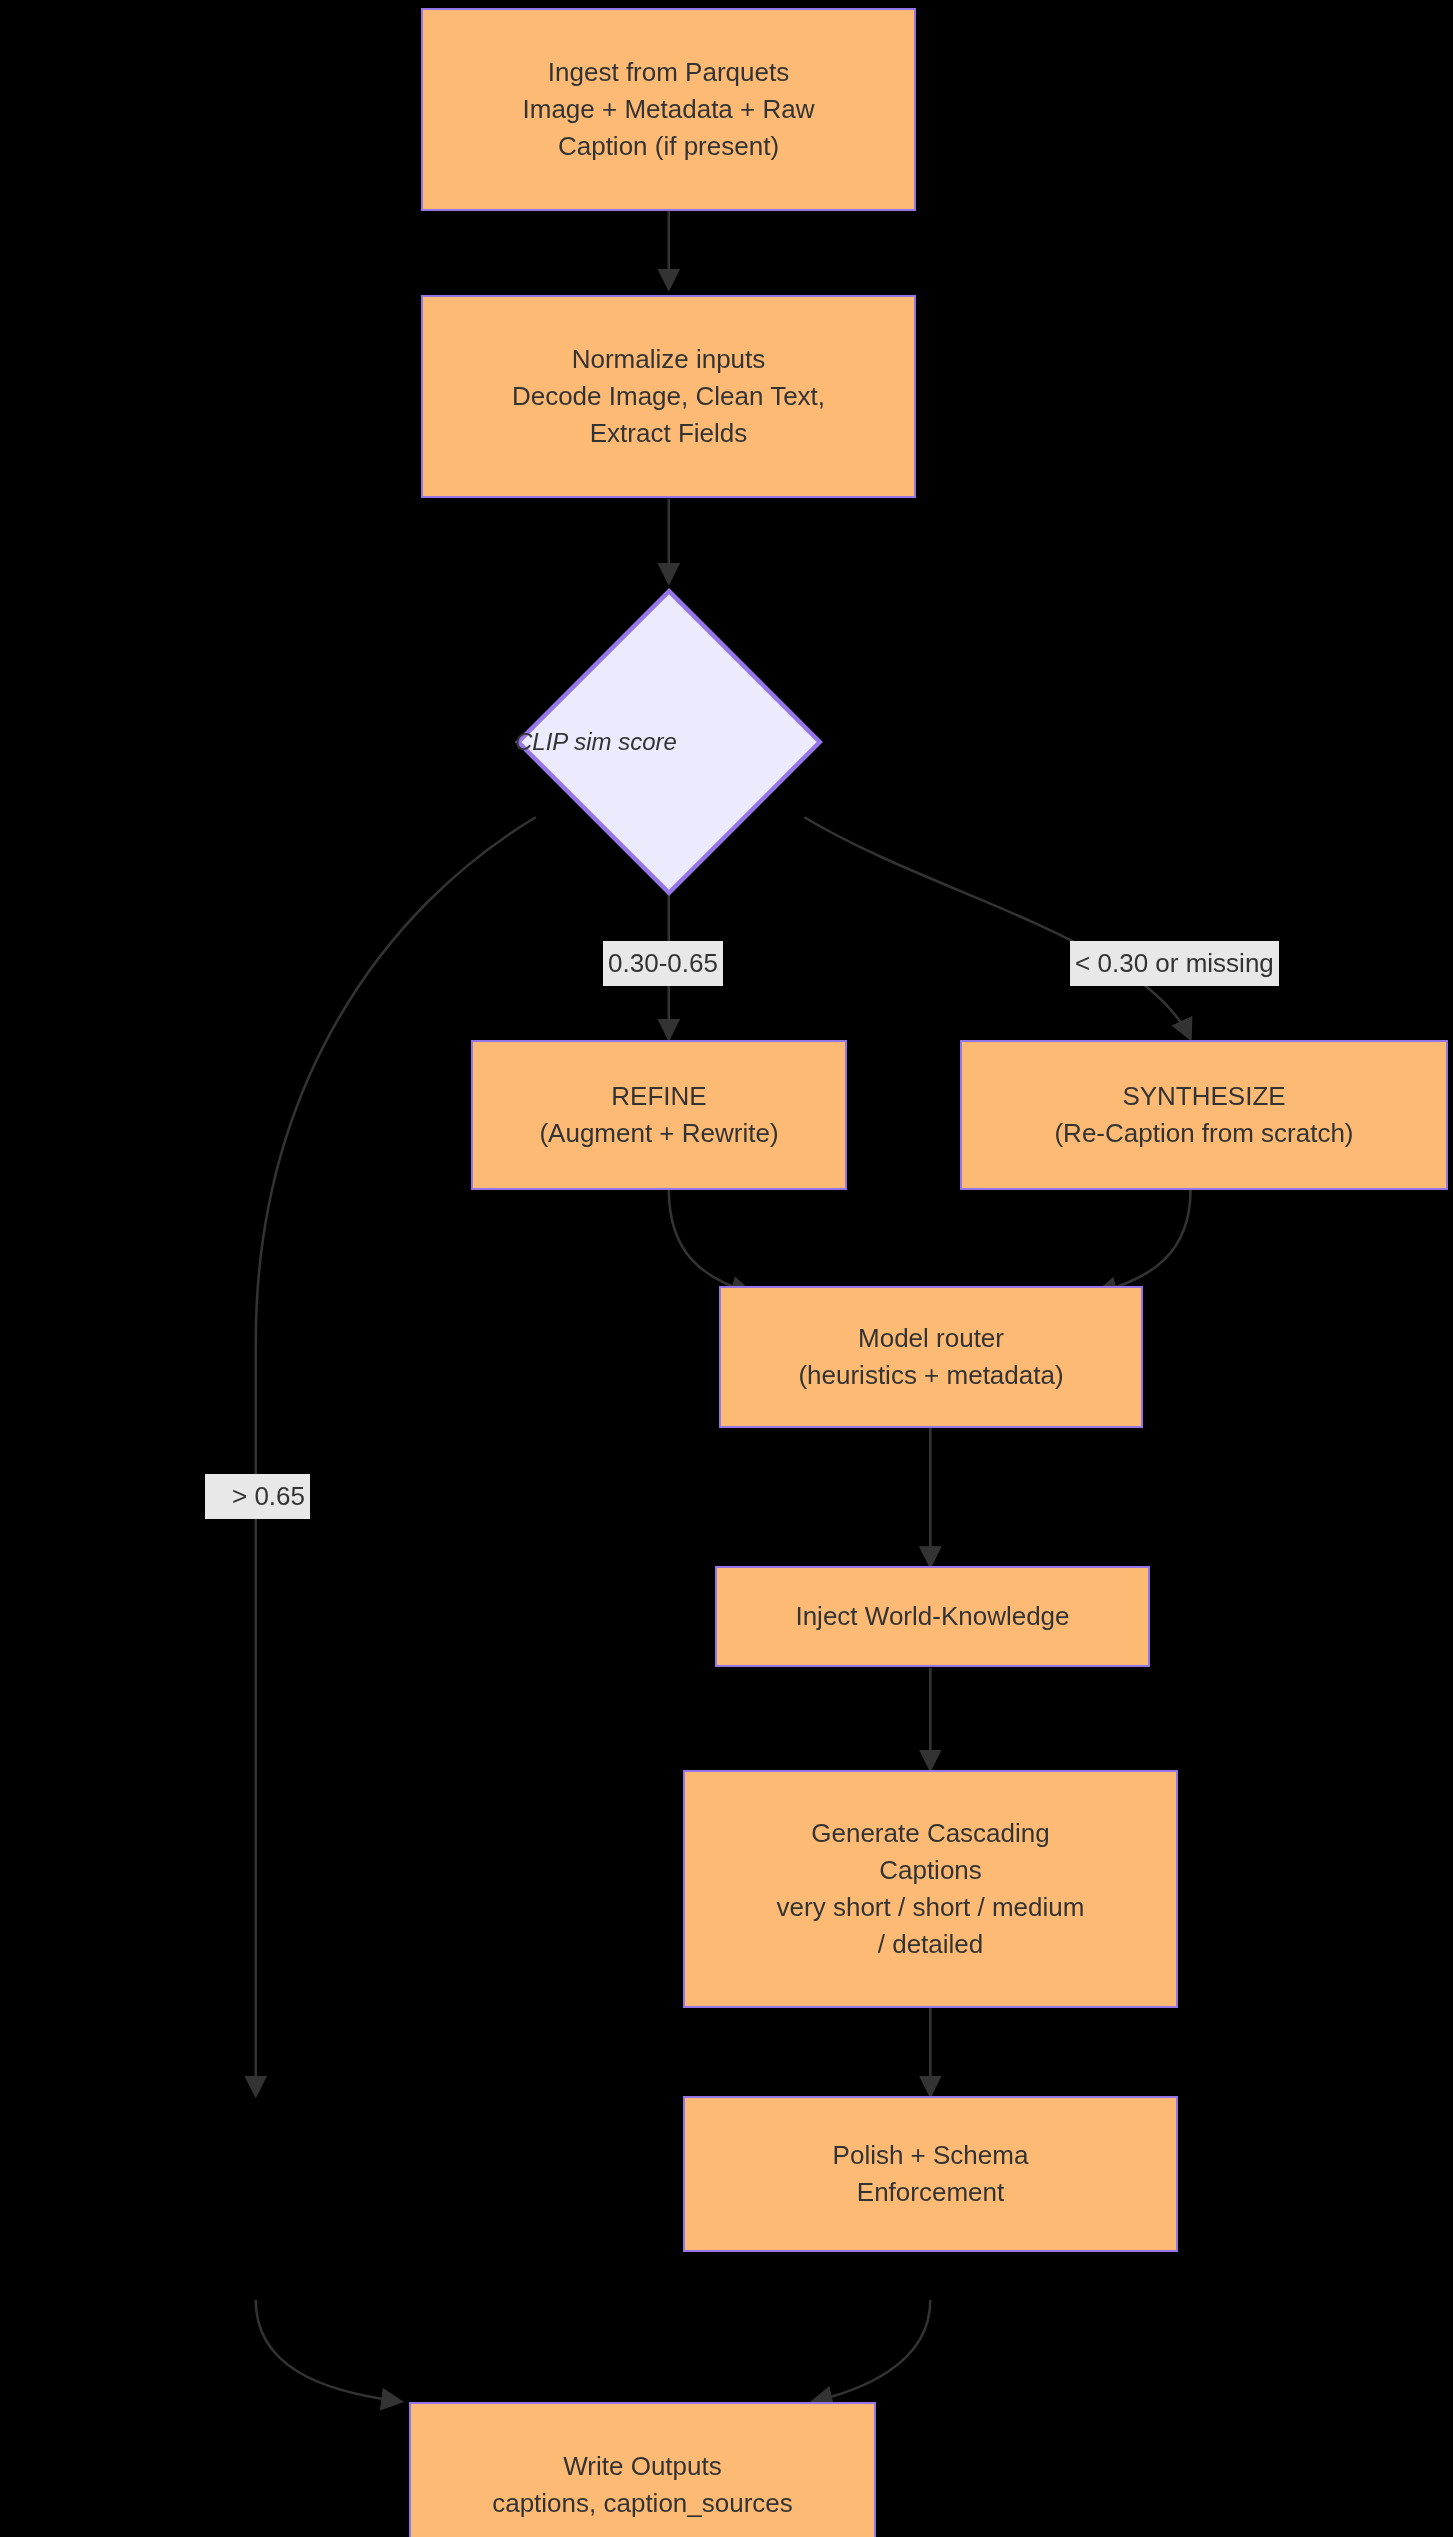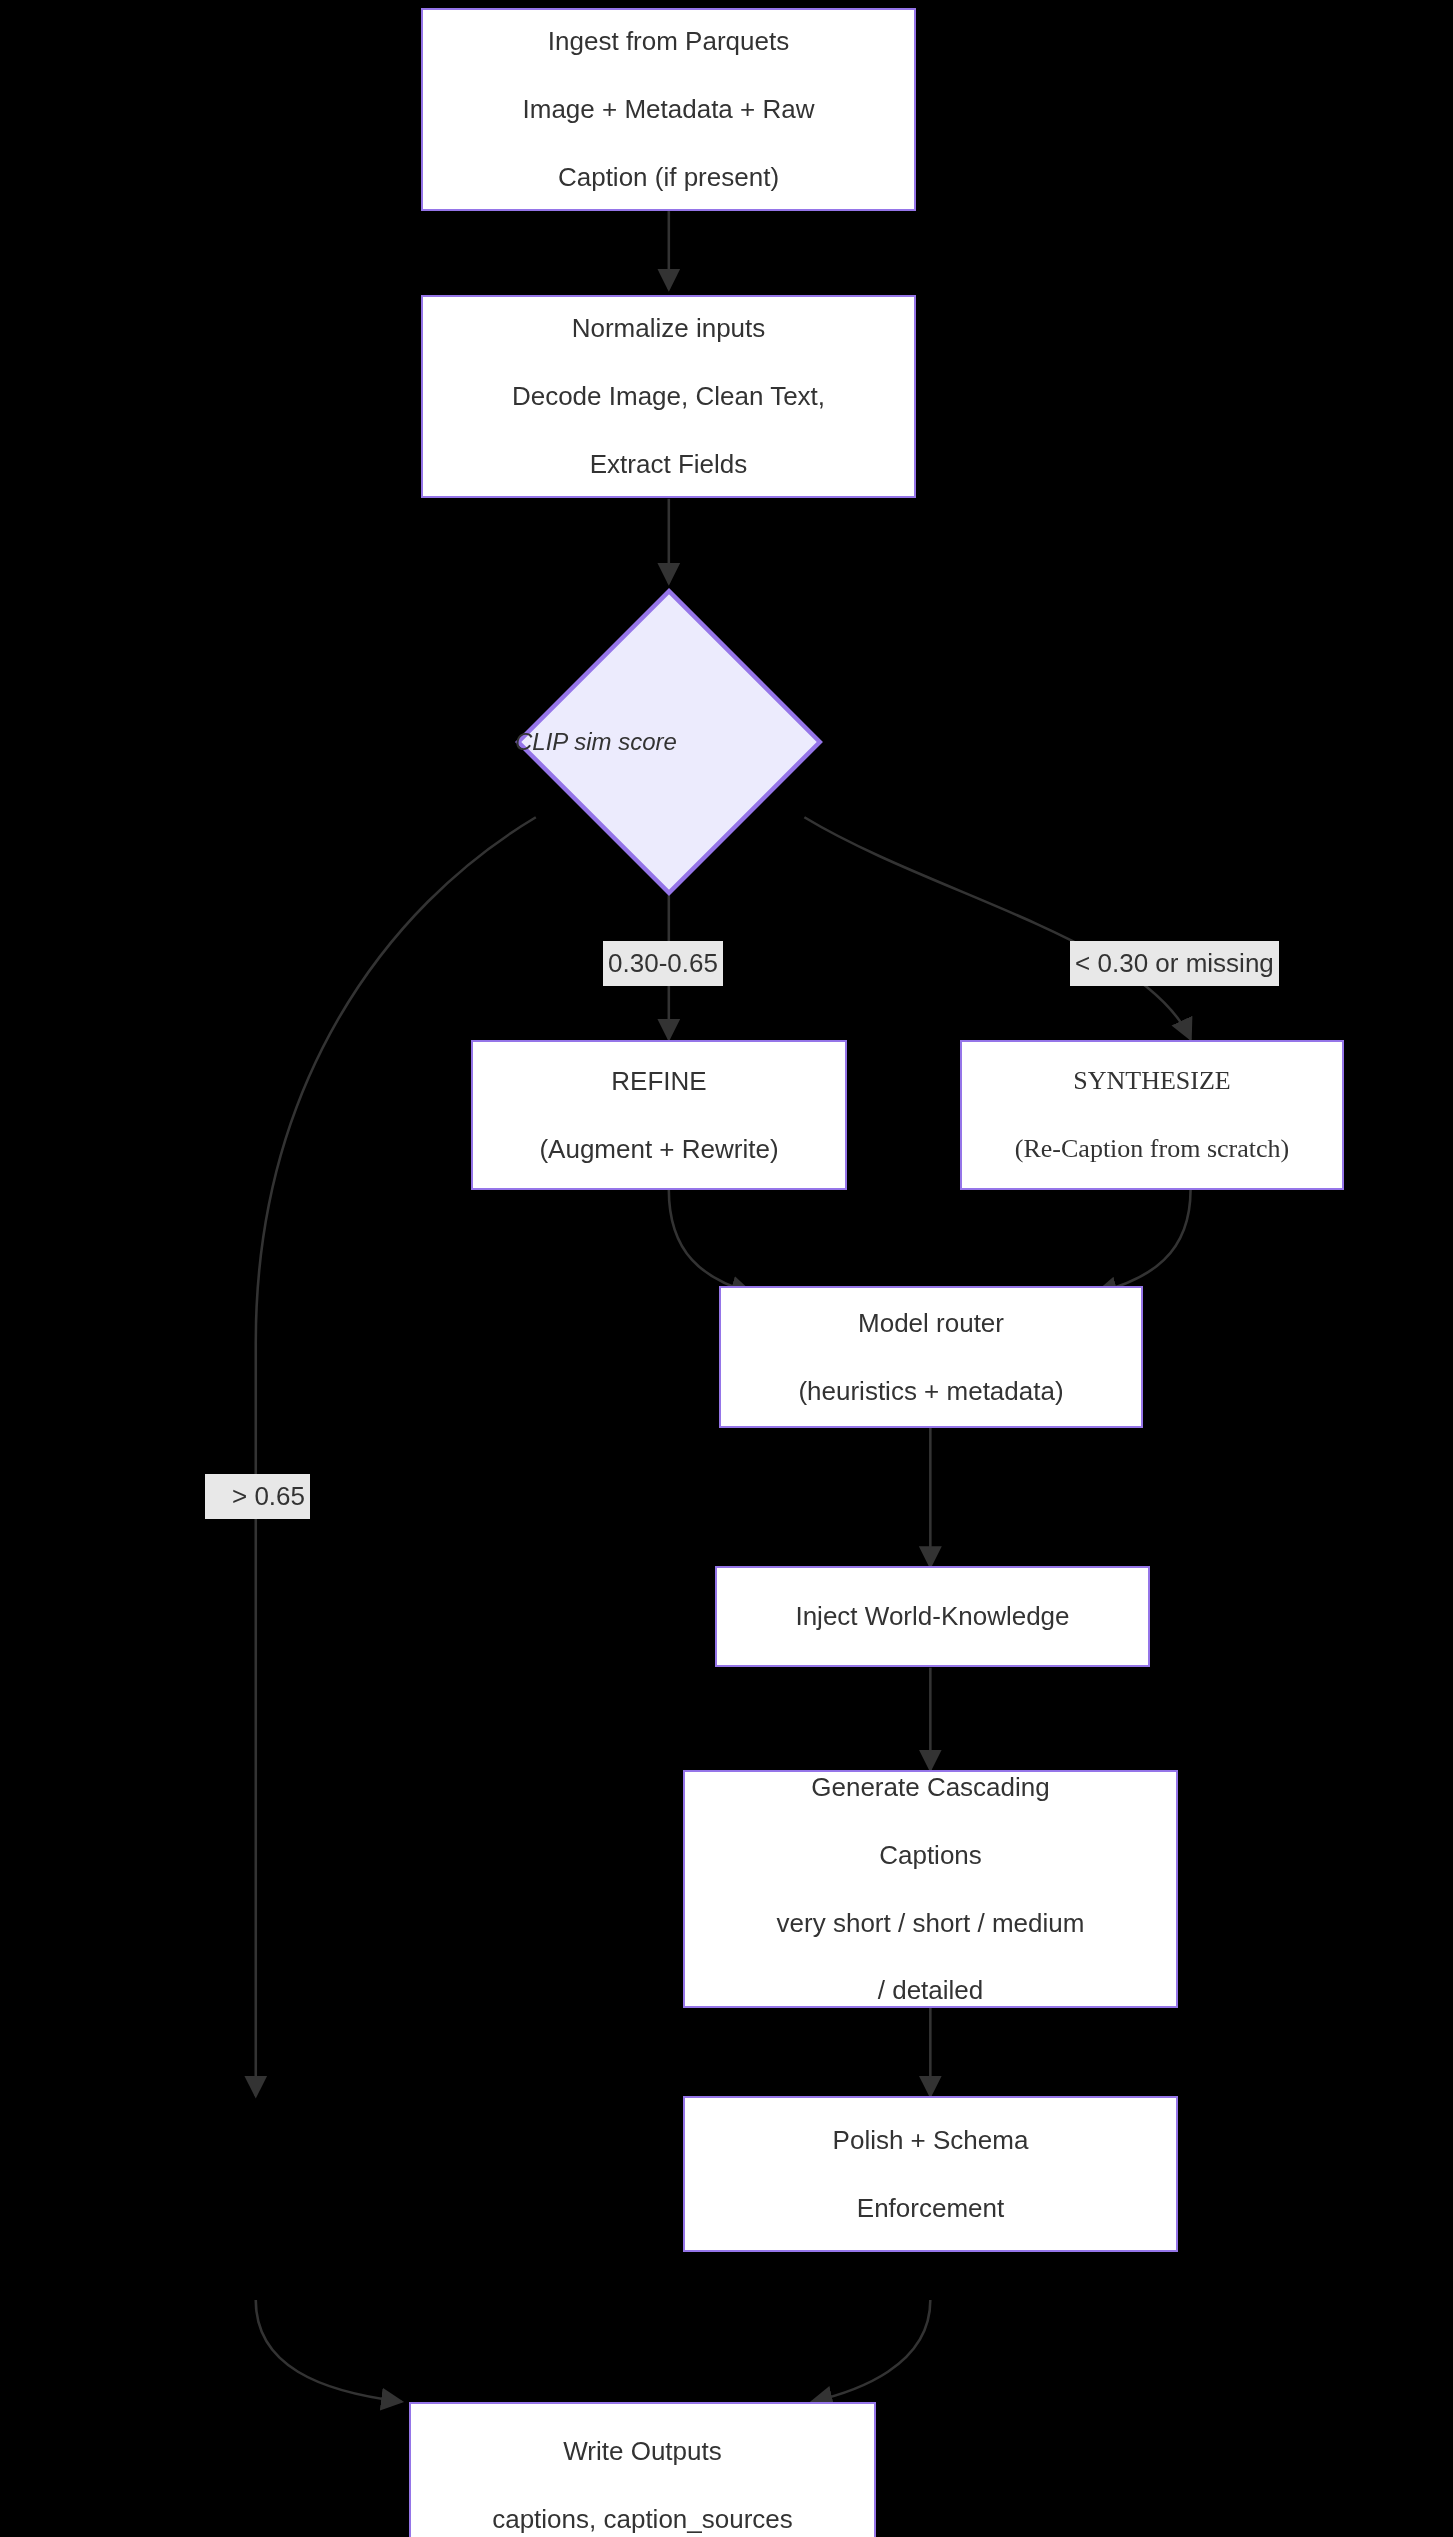--- a/index.html
+++ b/index.html
@@ -18,32 +18,31 @@
   #edges {
     position: absolute;
     left: 0;
     top: 0;
     width: 1454px;
     height: 2538px;
   }
   .node {
     position: absolute;
     box-sizing: border-box;
-    background: #ffffff;
+    background: #fdba74;
     border: 2.6px solid #9575E8;
     display: flex;
     flex-direction: column;
     align-items: center;
     justify-content: center;
     color: #333333;
     font-size: 26px;
     line-height: 1.42;
     text-align: center;
     z-index: 3;
-    gap: 31px;
   }
   .node .ln { display: block; white-space: nowrap; }
   .diamond {
     position: absolute;
     z-index: 3;
   }
   .diamond .shape {
     position: absolute;
     left: 0; top: 0;
     width: 100%; height: 100%;
@@ -133,21 +132,21 @@
 
   <div class="edge-label" style="left:1070px; top:941px;">&lt; 0.30 or missing</div>
 
   <div class="edge-label" style="left:205px; top:1474px;padding-left:27px;">&gt; 0.65</div>
 
   <div class="node" style="left:471px; top:1040px; width:376px; height:150px;align-items:center;">
     <span class="ln">REFINE</span>
     <span class="ln">(Augment + Rewrite)</span>
   </div>
 
-  <div class="node" style="left:960px; top:1040px; width:384px; height:150px;font-family:Liberation Serif, serif;">
+  <div class="node" style="left:960px; top:1040px; width:488px; height:150px;">
     <span class="ln">SYNTHESIZE</span>
     <span class="ln">(Re-Caption from scratch)</span>
   </div>
 
   <div class="node" style="left:719px; top:1286px; width:424px; height:142px;">
     <span class="ln">Model router</span>
     <span class="ln">(heuristics + metadata)</span>
   </div>
 
   <div class="node" style="left:715px; top:1566px; width:435px; height:101px;">

